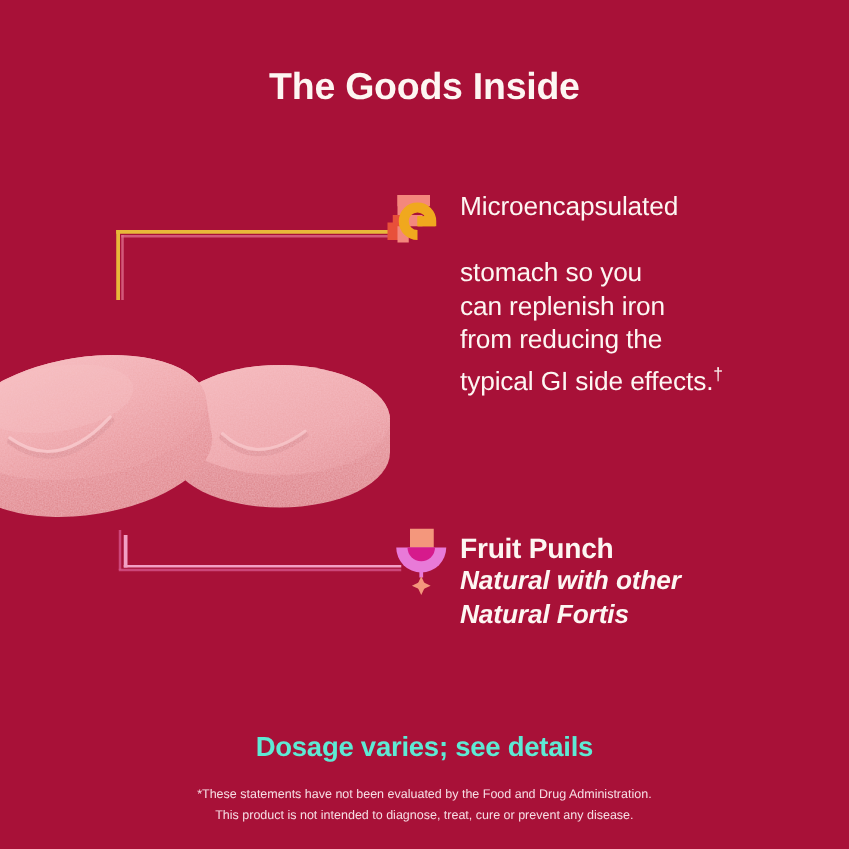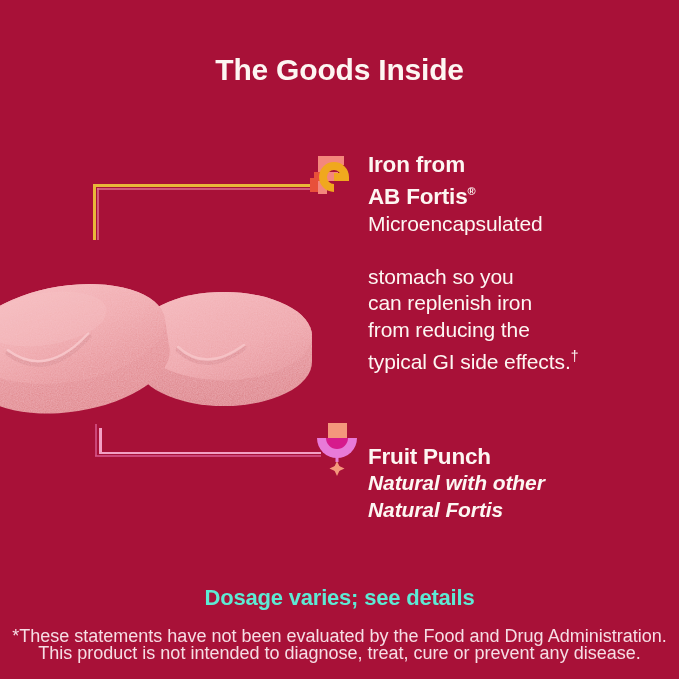--- a/index.html
+++ b/index.html
@@ -75,30 +75,30 @@
   .b-body-italic{
     color:#fdf6f2;font-size:21px;font-weight:bold;font-style:italic;
     line-height:26.5px;letter-spacing:-0.1px;margin-top:0px;
   }
   .dag{font-size:14px;vertical-align:super;}
 
   
   #bullet-iron{left:314px;top:152px;width:350px;}
   #bullet-iron .txt{left:54px;top:0px;width:300px;}
   #bullet-flavor{left:314px;top:422px;width:350px;}
-  #bullet-flavor .txt{left:54px;top:22px;width:300px;}
+  #bullet-flavor .txt{left:54px;top:4px;width:300px;}
 
   
   .dosage{
     position:absolute;left:0;top:585px;width:679px;text-align:center;
     color:#5eead4;font-size:22px;font-weight:bold;letter-spacing:-0.2px;
   }
   .disclaimer{
     position:absolute;left:0;top:628px;width:679px;text-align:center;
-    color:#f6dde4;font-size:18px;line-height:16.5px;font-weight:400;
+    color:#f6dde4;font-size:10px;line-height:16.5px;font-weight:400;
   }
   .disclaimer div{white-space:nowrap;}
 </style>
 </head>
 <body>
 
 <div class="stage">
 
   <div class="title">The Goods Inside</div>
 
@@ -169,24 +169,20 @@
 
         <rect x="0" y="20" width="10" height="9" fill="#e8503a"></rect>
 
         <g>
           <path d="M20,36 a11,11 0 1 1 11,-11 l-11,0" fill="none" stroke="#f0a81e" stroke-width="8" stroke-linecap="butt"></path>
           <rect x="20" y="21" width="14" height="8" fill="#f0a81e"></rect>
         </g>
       </svg>
     </span>
     <div class="txt">
-      <div class="b-head">
-        <span>Iron from</span><br>
-        <span>AB Fortis</span><sup>®</sup>
-      </div>
       <div class="b-body">
         <span>Microencapsulated</span><br>
         <br>
         <span>stomach so you</span><br>
         <span>can replenish iron</span><br>
         <span>from reducing the</span><br>
         <span>typical GI side effects.</span><span class="dag">†</span>
       </div>
     </div>
   </div>

